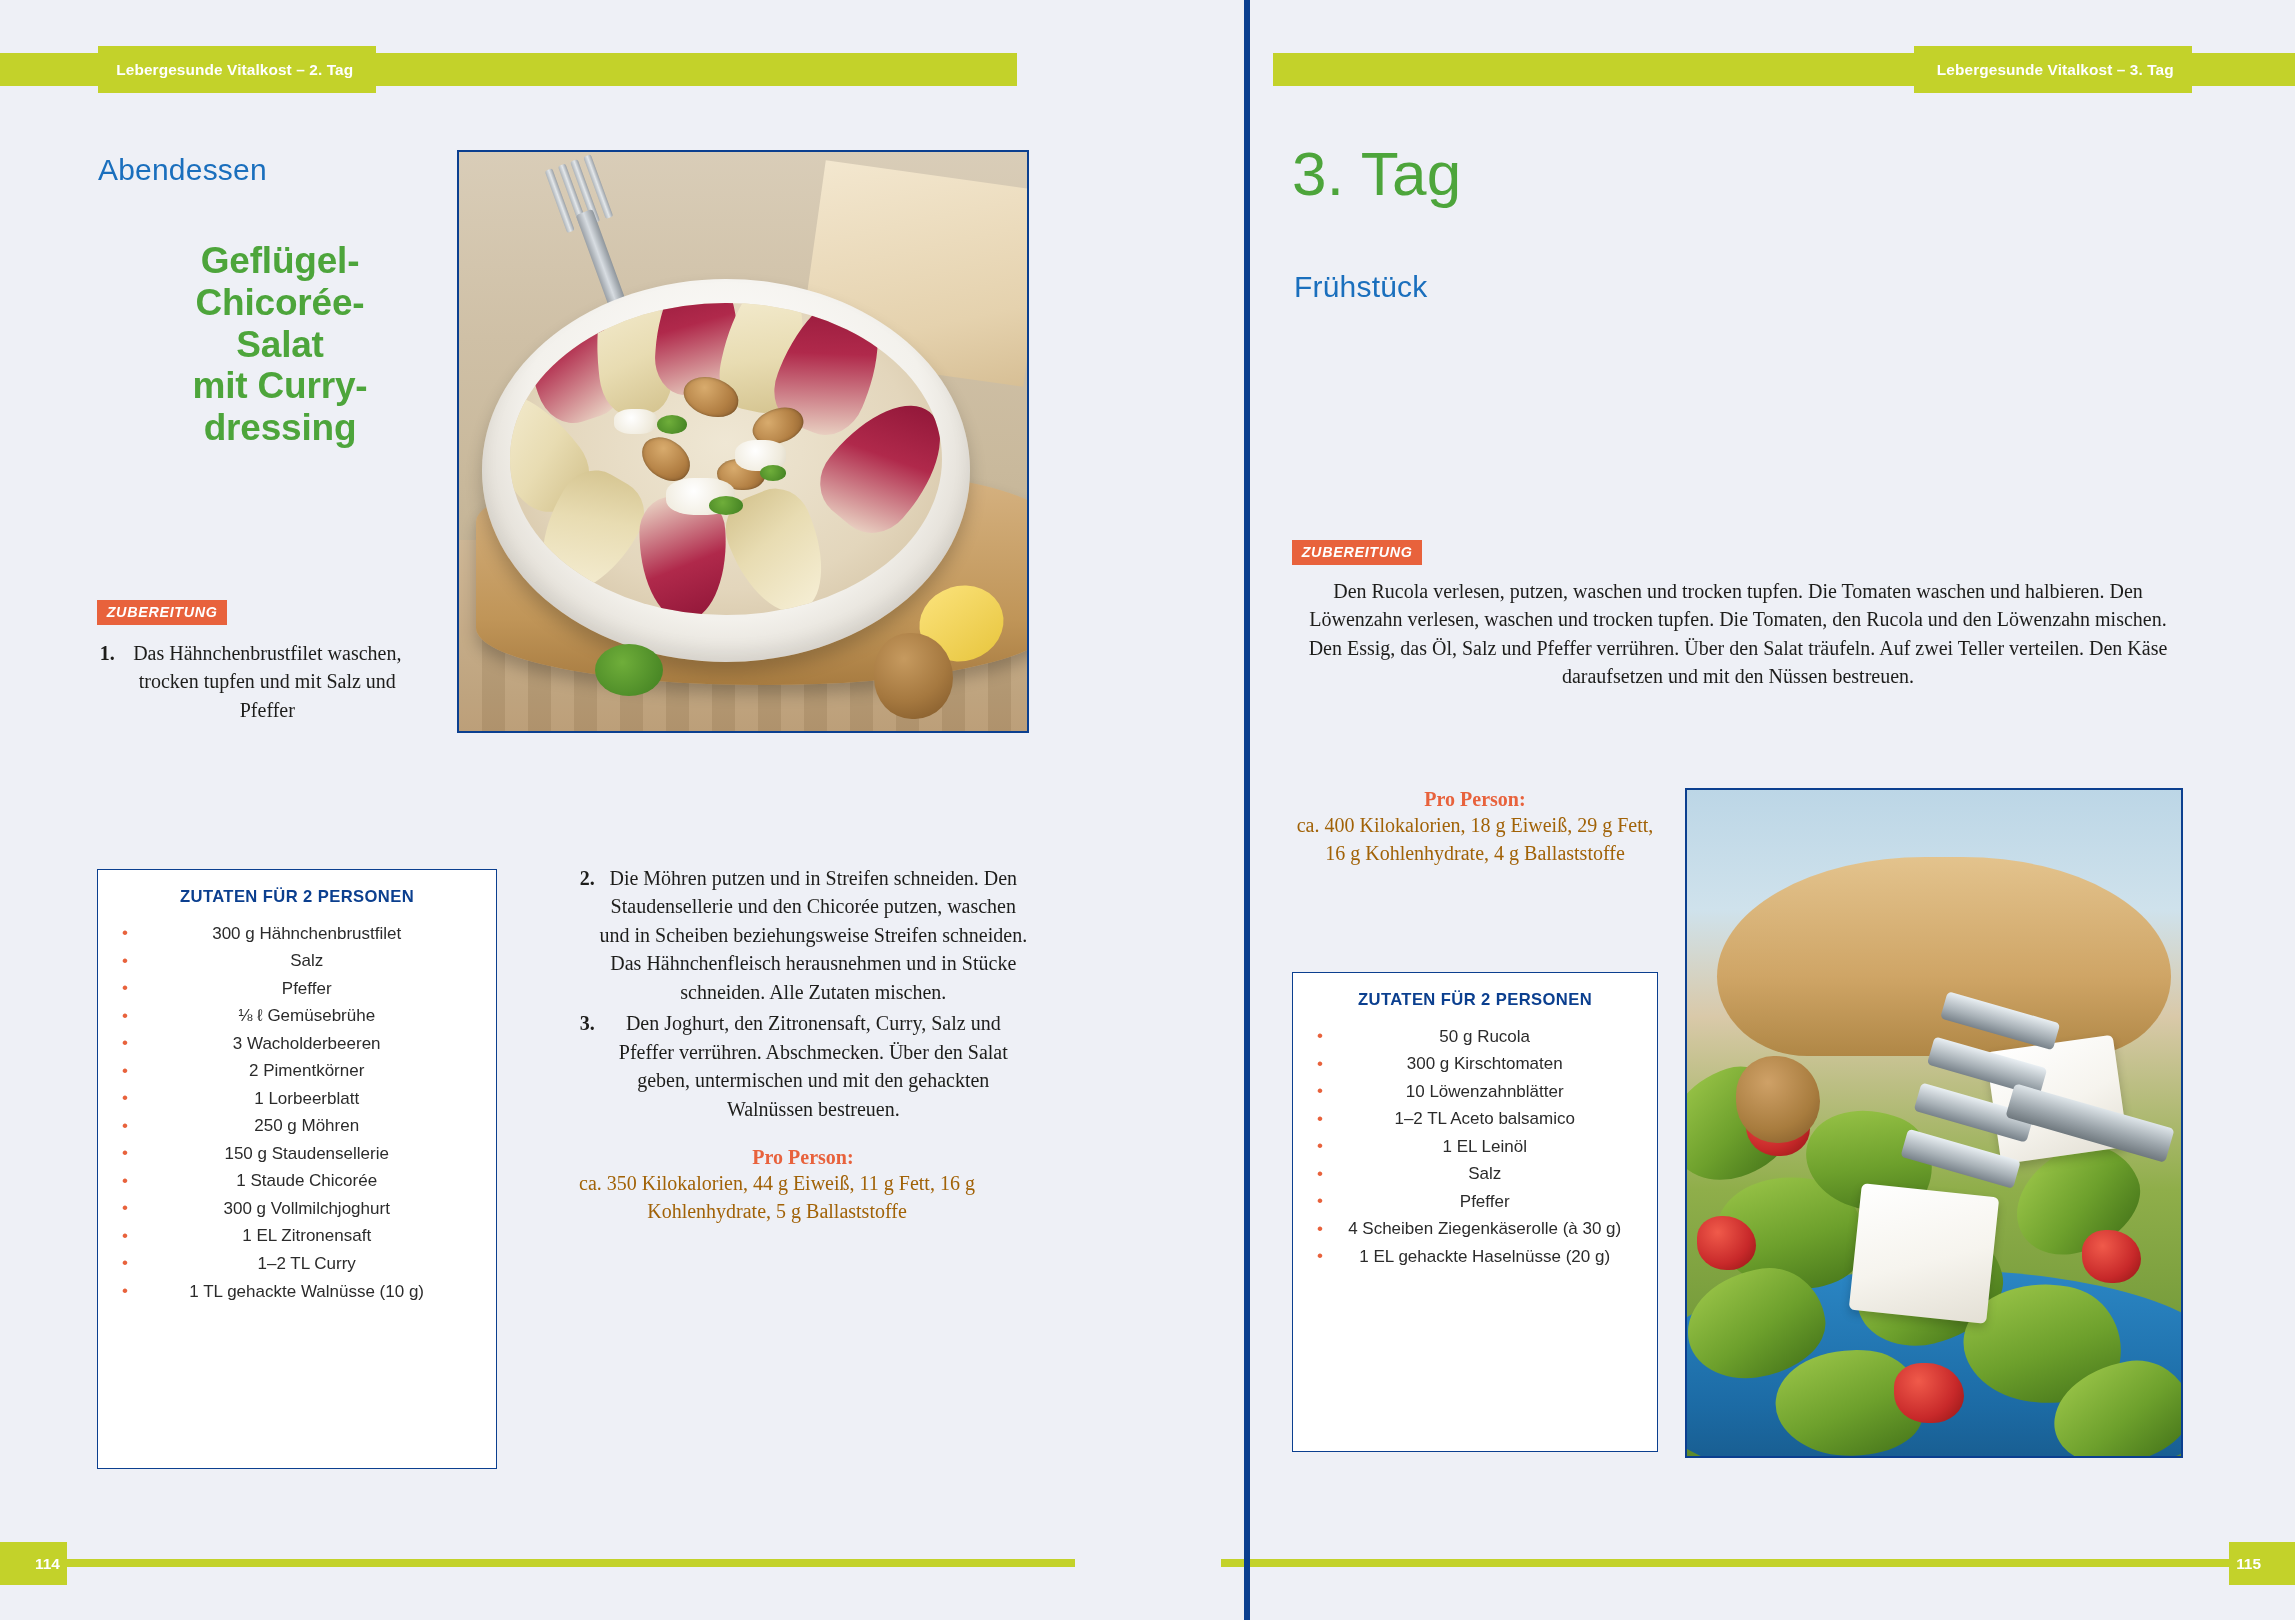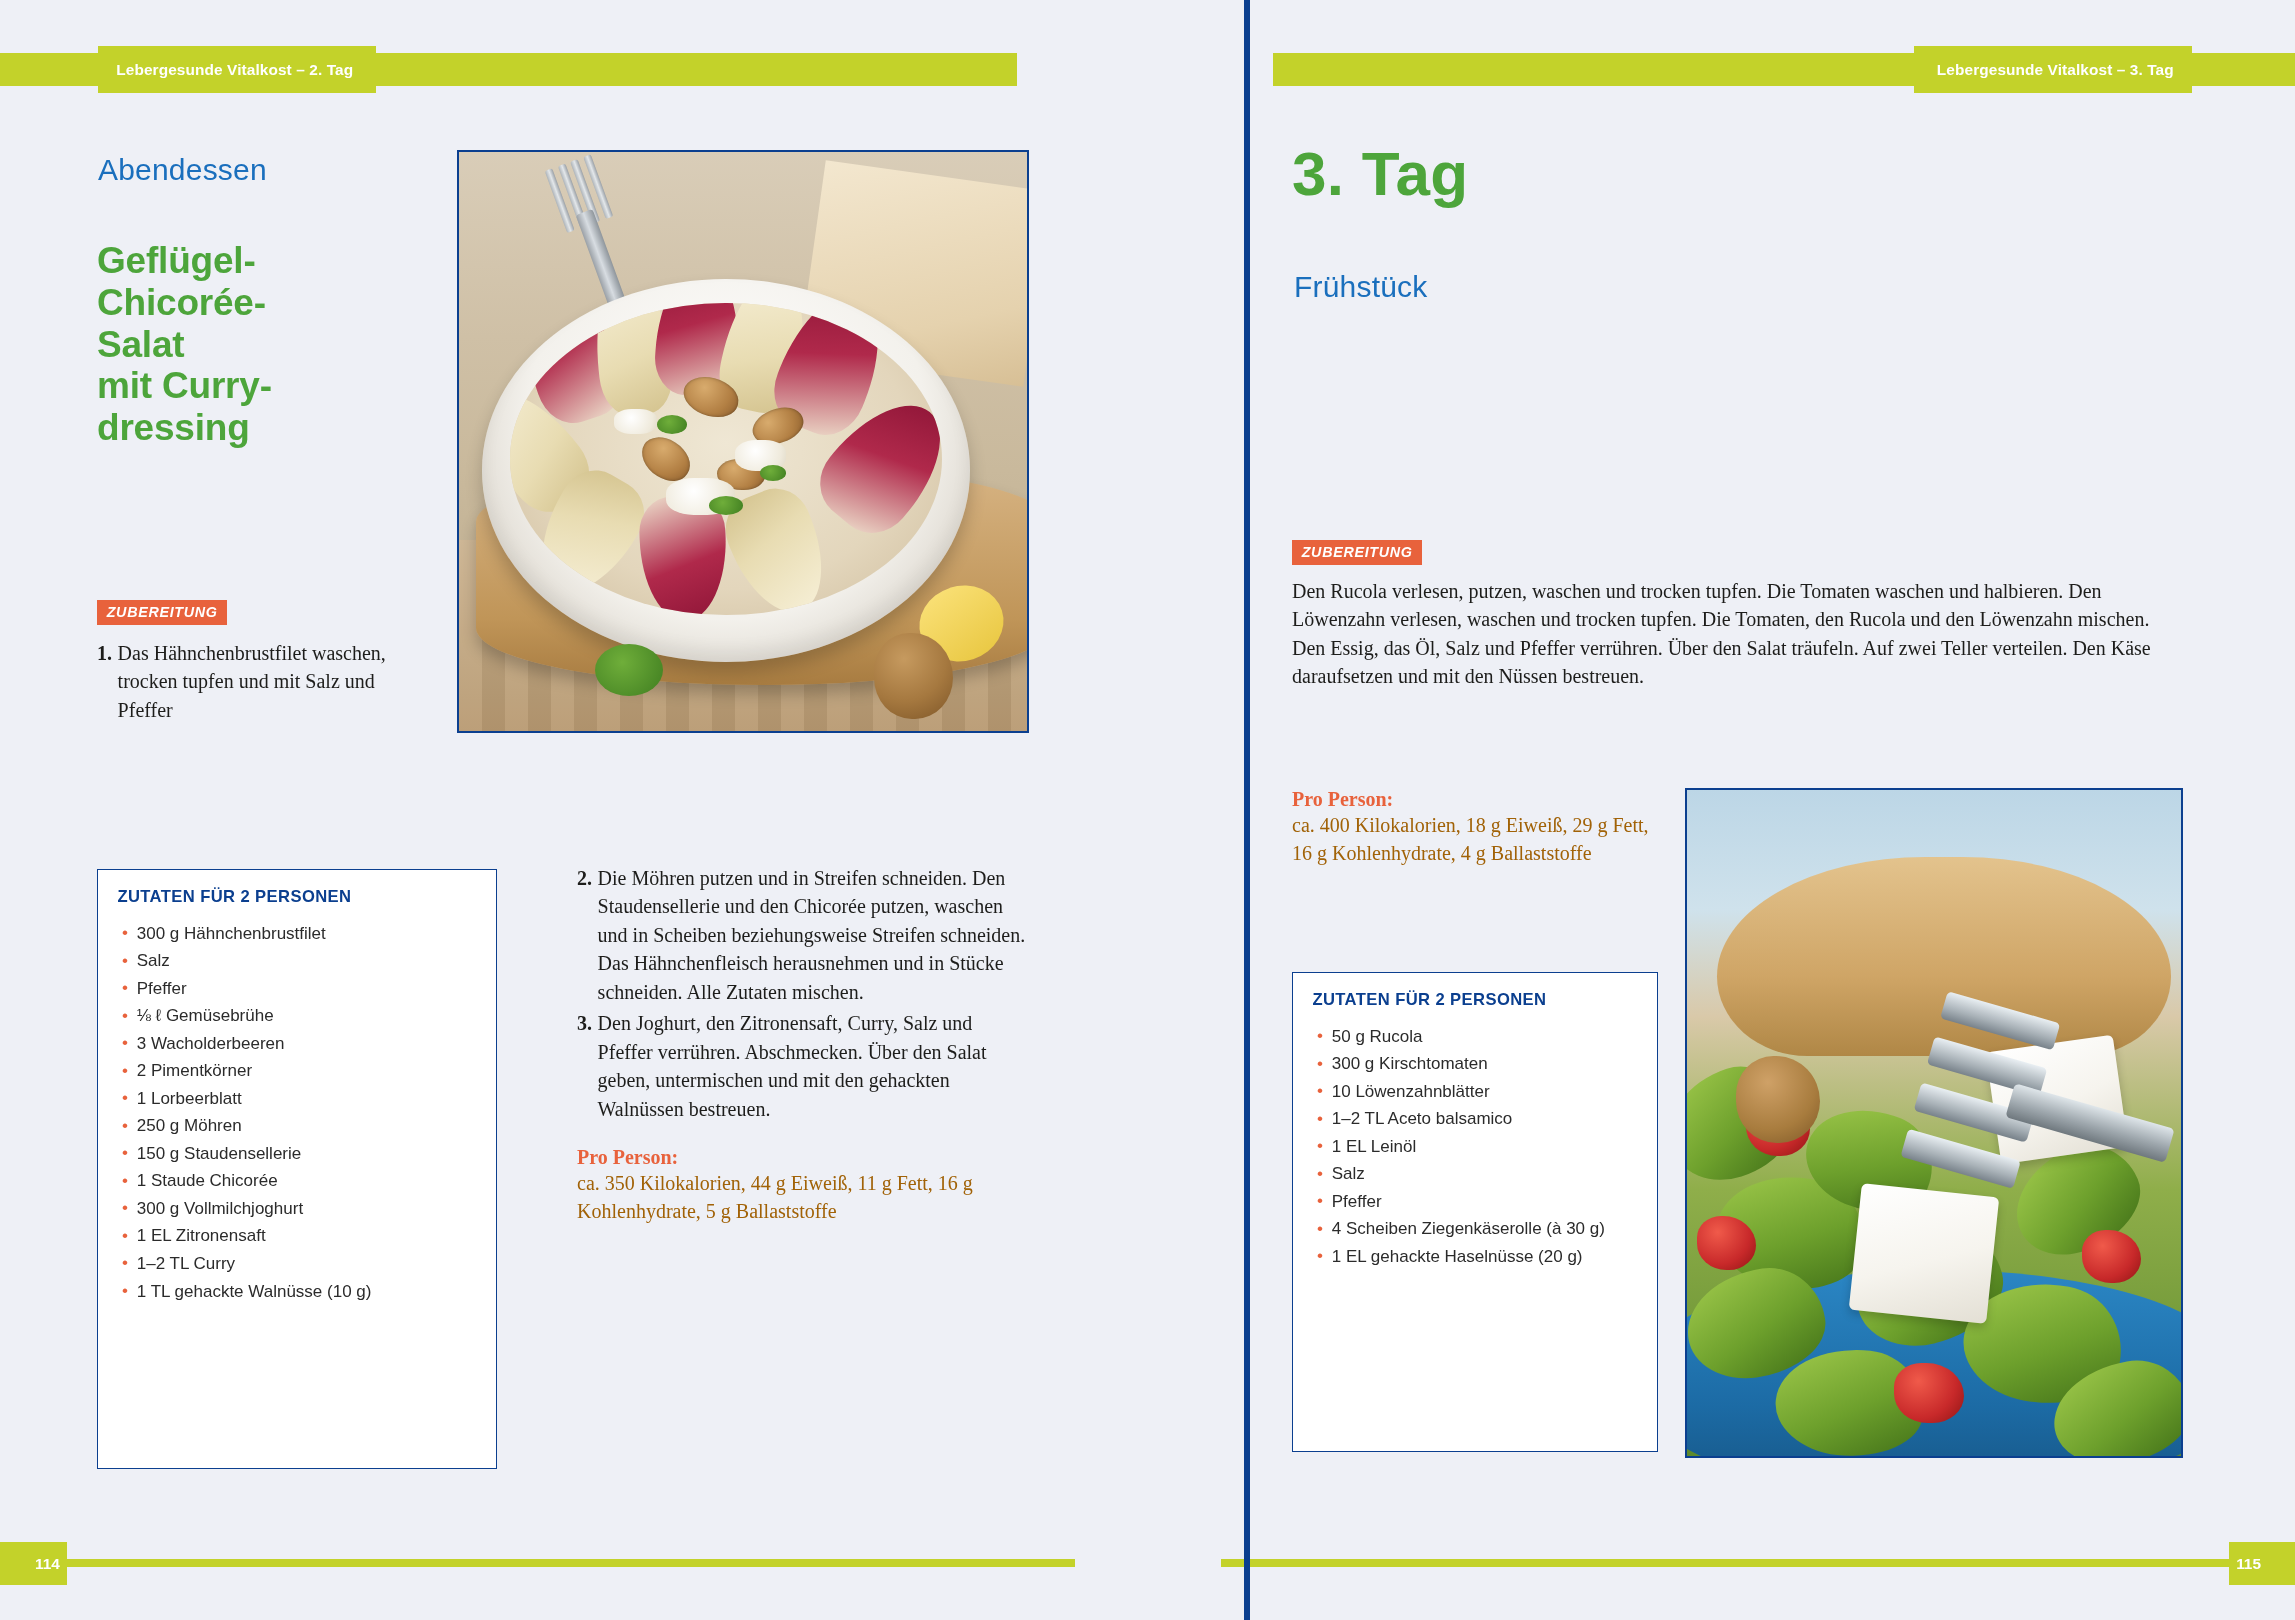--- a/index.html
+++ b/index.html
@@ -26,21 +26,21 @@
     display: flex; align-items: center;
   }
   .rh-tab.left  { left: 98px;  padding-left: 18.3px;  padding-right: 23px; }
   .rh-tab.right { right: 104px; padding-right: 18.3px; padding-left: 23px; justify-content: flex-end; }
   .rh-text {
     font-size: 15.4px; font-weight: bold; color: #ffffff;
     letter-spacing: 0.1px; white-space: nowrap;
   }
 
   
-  .page { position: absolute; top: 0; height: 1620px; }
+  .page { position: absolute; top: 0; height: 1620px; text-align: center; }
   .page.left  { left: 0;   width: 1148px; }
   .page.right { left: 1148px; width: 1148px; }
 
   .gutter-bar {
     position: absolute; top: 0; left: 1244px; width: 5.7px; height: 1620px;
     background: #0b3f8f;
   }
 
   
   .foot-band {
@@ -58,21 +58,21 @@
   }
   .pagenum.left  { left: 0; padding-left: 35px; }
   .pagenum.right { right: 0; justify-content: flex-end; padding-right: 35px; }
 
   
   .meal-label {
     font-size: 30px; color: #1a6fbd; font-weight: 400;
     letter-spacing: 0.2px;
   }
   .day-title {
-    font-size: 62px; color: #4da53b; font-weight: 700;
+    font-size: 62px; color: #4da53b; font-weight: 400;
     letter-spacing: 0.3px; line-height: 1.0;
   }
   .recipe-title {
     font-size: 37px; line-height: 1.13; color: #4da53b;
     font-weight: bold; letter-spacing: -0.2px;
   }
 
   .zub-badge {
     display: inline-block; background: #e8623c; color: #ffffff;
     font-size: 14.3px; font-weight: bold; letter-spacing: 0.7px;

